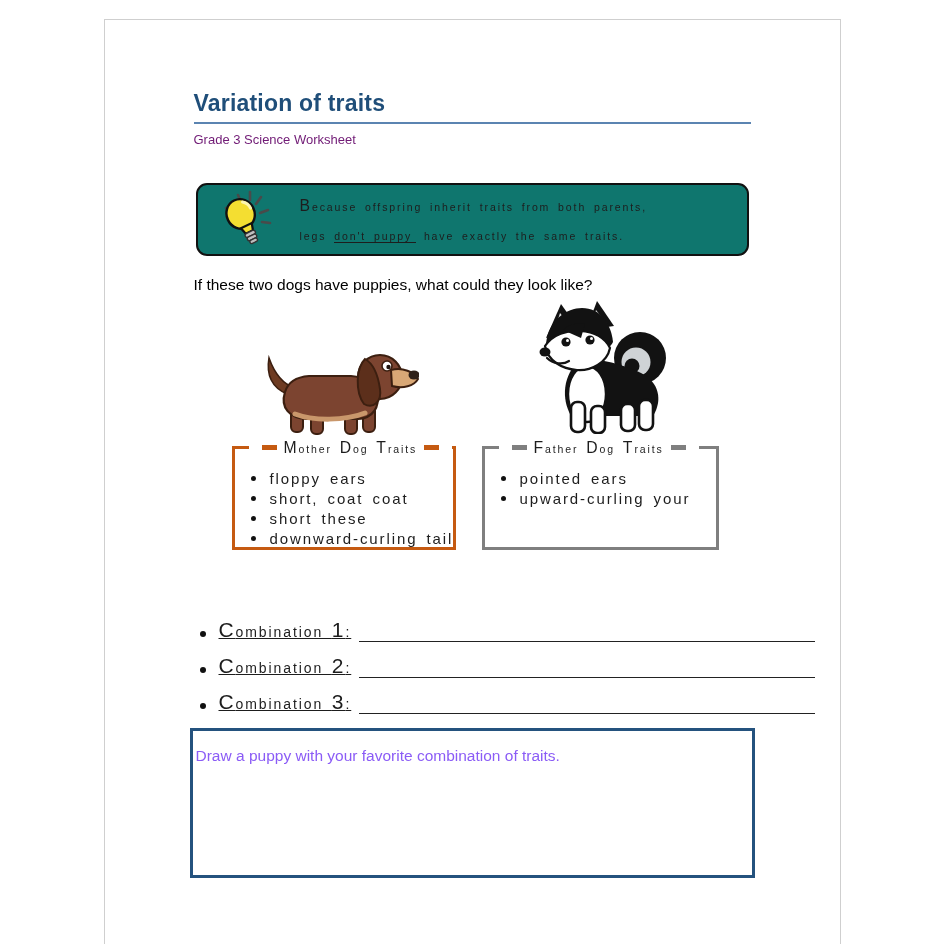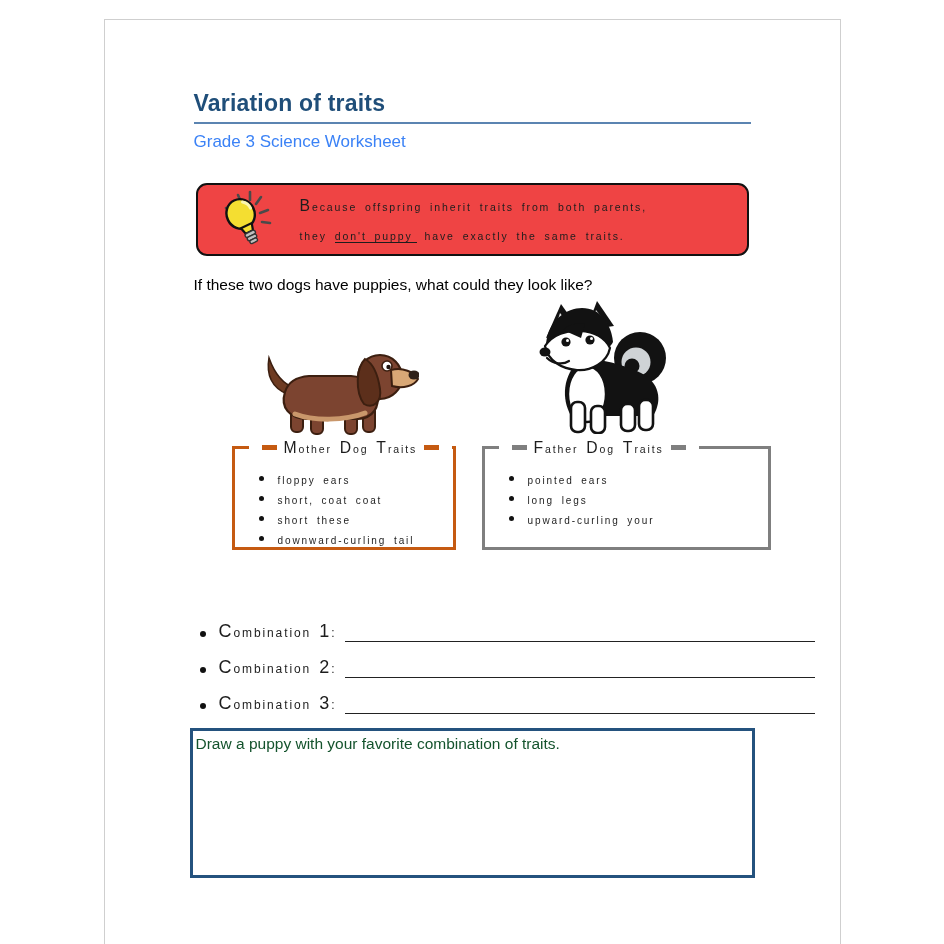--- a/index.html
+++ b/index.html
@@ -25,28 +25,28 @@
     font-size:23px; font-weight:bold; color:#1F4E79;
     letter-spacing:0.2px;
   }
   .title-rule {
     position:absolute; left:89px; top:102px;
     width:557px; height:0;
     border-top:2px solid #5B84B1;
   }
   .doc-subtitle {
     position:absolute; left:89px; top:112px;
-    font-size:17px; color:#3b82f6;
+    font-size:13px; color:#701a75;
   }
 
   
   .hint-box {
     position:absolute; left:91px; top:163px;
     width:553px; height:73px;
-    background:#ef4444;
+    background:#0f766e;
     border:2.5px solid #111111;
     border-radius:11px;
     display:flex; align-items:center;
   }
   .bulb-wrap { width:62px; height:62px; margin-left:16px; flex:0 0 auto; }
   .hint-text { margin-left:24px; padding-top:2px; }
   .hint-line { display:block; line-height:27px; white-space:nowrap; }
 
   
   .hand {
@@ -66,79 +66,78 @@
   }
 
   
   .dog-mother { position:absolute; left:156px; top:324px; width:158px; height:92px; }
   .dog-father { position:absolute; left:428px; top:280px; width:140px; height:134px; }
 
   
   .panel {
     position:absolute; top:426px; height:104px;
     background:#ffffff;
-    padding-left:8px;
   }
   .panel.mother { left:127px; width:224px; border:3px solid #C55A11; }
-  .panel.father { left:377px; width:289px; border:3px solid #7F7F7F; }
+  .panel.father { left:377px; width:237px; border:3px solid #7F7F7F; }
   .panel-legend {
     position:absolute; top:-11px; left:14px;
     background:#ffffff; padding:0 6px;
     white-space:nowrap; line-height:20px;
   }
   .panel-legend .dash {
     display:inline-block; width:15px; height:5px;
     vertical-align:3px; margin:0 7px;
   }
   .panel.mother .dash { background:#C55A11; }
   .panel.father .dash { background:#7F7F7F; }
   .trait-list { list-style:none; margin:0; padding:20px 0 0 10px; }
   .trait-list li {
     position:relative; height:20px; line-height:20px;
     padding-left:25px; white-space:nowrap;
   }
   .trait-list li::before {
     content:""; position:absolute; left:6px; top:7px;
     width:5px; height:5px; border-radius:50%; background:#111;
   }
-  .trait-text { font-size:10px; }
+  .trait-text { font-size:15px; }
 
   
   .q2 {
     position:absolute; left:89px; top:556px;
     white-space:nowrap; font-size:10.8px;
   }
 
   
   .combos { position:absolute; left:95px; top:590px; width:620px; }
   .combo-row {
     position:relative; height:36px;
     display:flex; align-items:flex-end; padding-bottom:4px;
   }
   .combo-bullet {
     width:6px; height:6px; border-radius:50%; background:#111;
     margin:0 13px 5px 0; flex:0 0 auto;
   }
-  .combo-label { white-space:nowrap; font-size:12px; }
+  .combo-label { white-space:nowrap; font-size:14px;text-decoration:underline; }
   .combo-line {
     flex:1 1 auto; margin-left:8px; margin-right:5px;
     border-bottom:1.6px solid #222222; height:14px;
     cursor:text;
   }
 
   
   .draw-box {
     position:absolute; left:85px; top:708px;
     width:565px; height:150px;
     border:3px solid #24527E;
     background:#ffffff;
   }
   .draw-prompt {
-    display:block; padding:4px 3px;
-    font-size:15.5px; color:#14532d;
+    display:block; padding:16px 3px;
+    font-size:15.5px; color:#8b5cf6;
   }
 </style>
 </head>
 <body>
 
 <div class="page">
 
   <div class="doc-title">Variation of traits</div>
   <div class="title-rule"></div>
   <div class="doc-subtitle">Grade 3 Science Worksheet</div>
@@ -162,21 +161,21 @@
           <rect x="26" y="48" width="10" height="4" rx="2" fill="#bfbfbf" stroke="#333" stroke-width="1.4"></rect>
           <rect x="27" y="52" width="8" height="3.6" rx="1.8" fill="#bfbfbf" stroke="#333" stroke-width="1.4"></rect>
         </g>
       </svg>
     </div>
     <div class="hint-text">
       <span class="hint-line">
         <span class="hand"><span class="cap">B</span>ecause offspring inherit traits from both parents,</span>
       </span>
       <span class="hint-line">
-        <span class="hand">they </span><span class="hand u">don't puppy</span><span class="hand"> have exactly the same traits.</span>
+        <span class="hand">legs </span><span class="hand u">don't puppy</span><span class="hand"> have exactly the same traits.</span>
       </span>
     </div>
   </div>
 
   <div class="q1">If these two dogs have puppies, what could they look like?</div>
 
   <div class="dog-mother">
     <svg viewBox="0 0 158 92" width="158" height="92">
       <path d="M26,50 C12,44 5,32 8,14 C13,28 21,40 34,44 Z" fill="#6E3B22" stroke="#3c1f10" stroke-width="1.6"></path>
       <g fill="#7C4430" stroke="#3c1f10" stroke-width="2">
@@ -232,21 +231,20 @@
       <li><span class="hand trait-text">short, coat coat</span></li>
       <li><span class="hand trait-text">short these</span></li>
       <li><span class="hand trait-text">downward-curling tail</span></li>
     </ul>
   </div>
 
   <div class="panel father">
     <div class="panel-legend"><span class="dash"></span><span class="hand"><span class="cap">F</span>ather <span class="cap">D</span>og <span class="cap">T</span>raits</span><span class="dash"></span></div>
     <ul class="trait-list">
       <li><span class="hand trait-text">pointed ears</span></li>
-      <li><span class="hand trait-text">long legs</span></li>
       <li><span class="hand trait-text">upward-curling your</span></li>
     </ul>
   </div>
 
 
   <div class="combos">
     <div class="combo-row">
       <span class="combo-bullet"></span>
       <span class="hand combo-label"><span class="cap">C</span>ombination <span class="cap">1</span>:</span>
       <span class="combo-line"></span>

